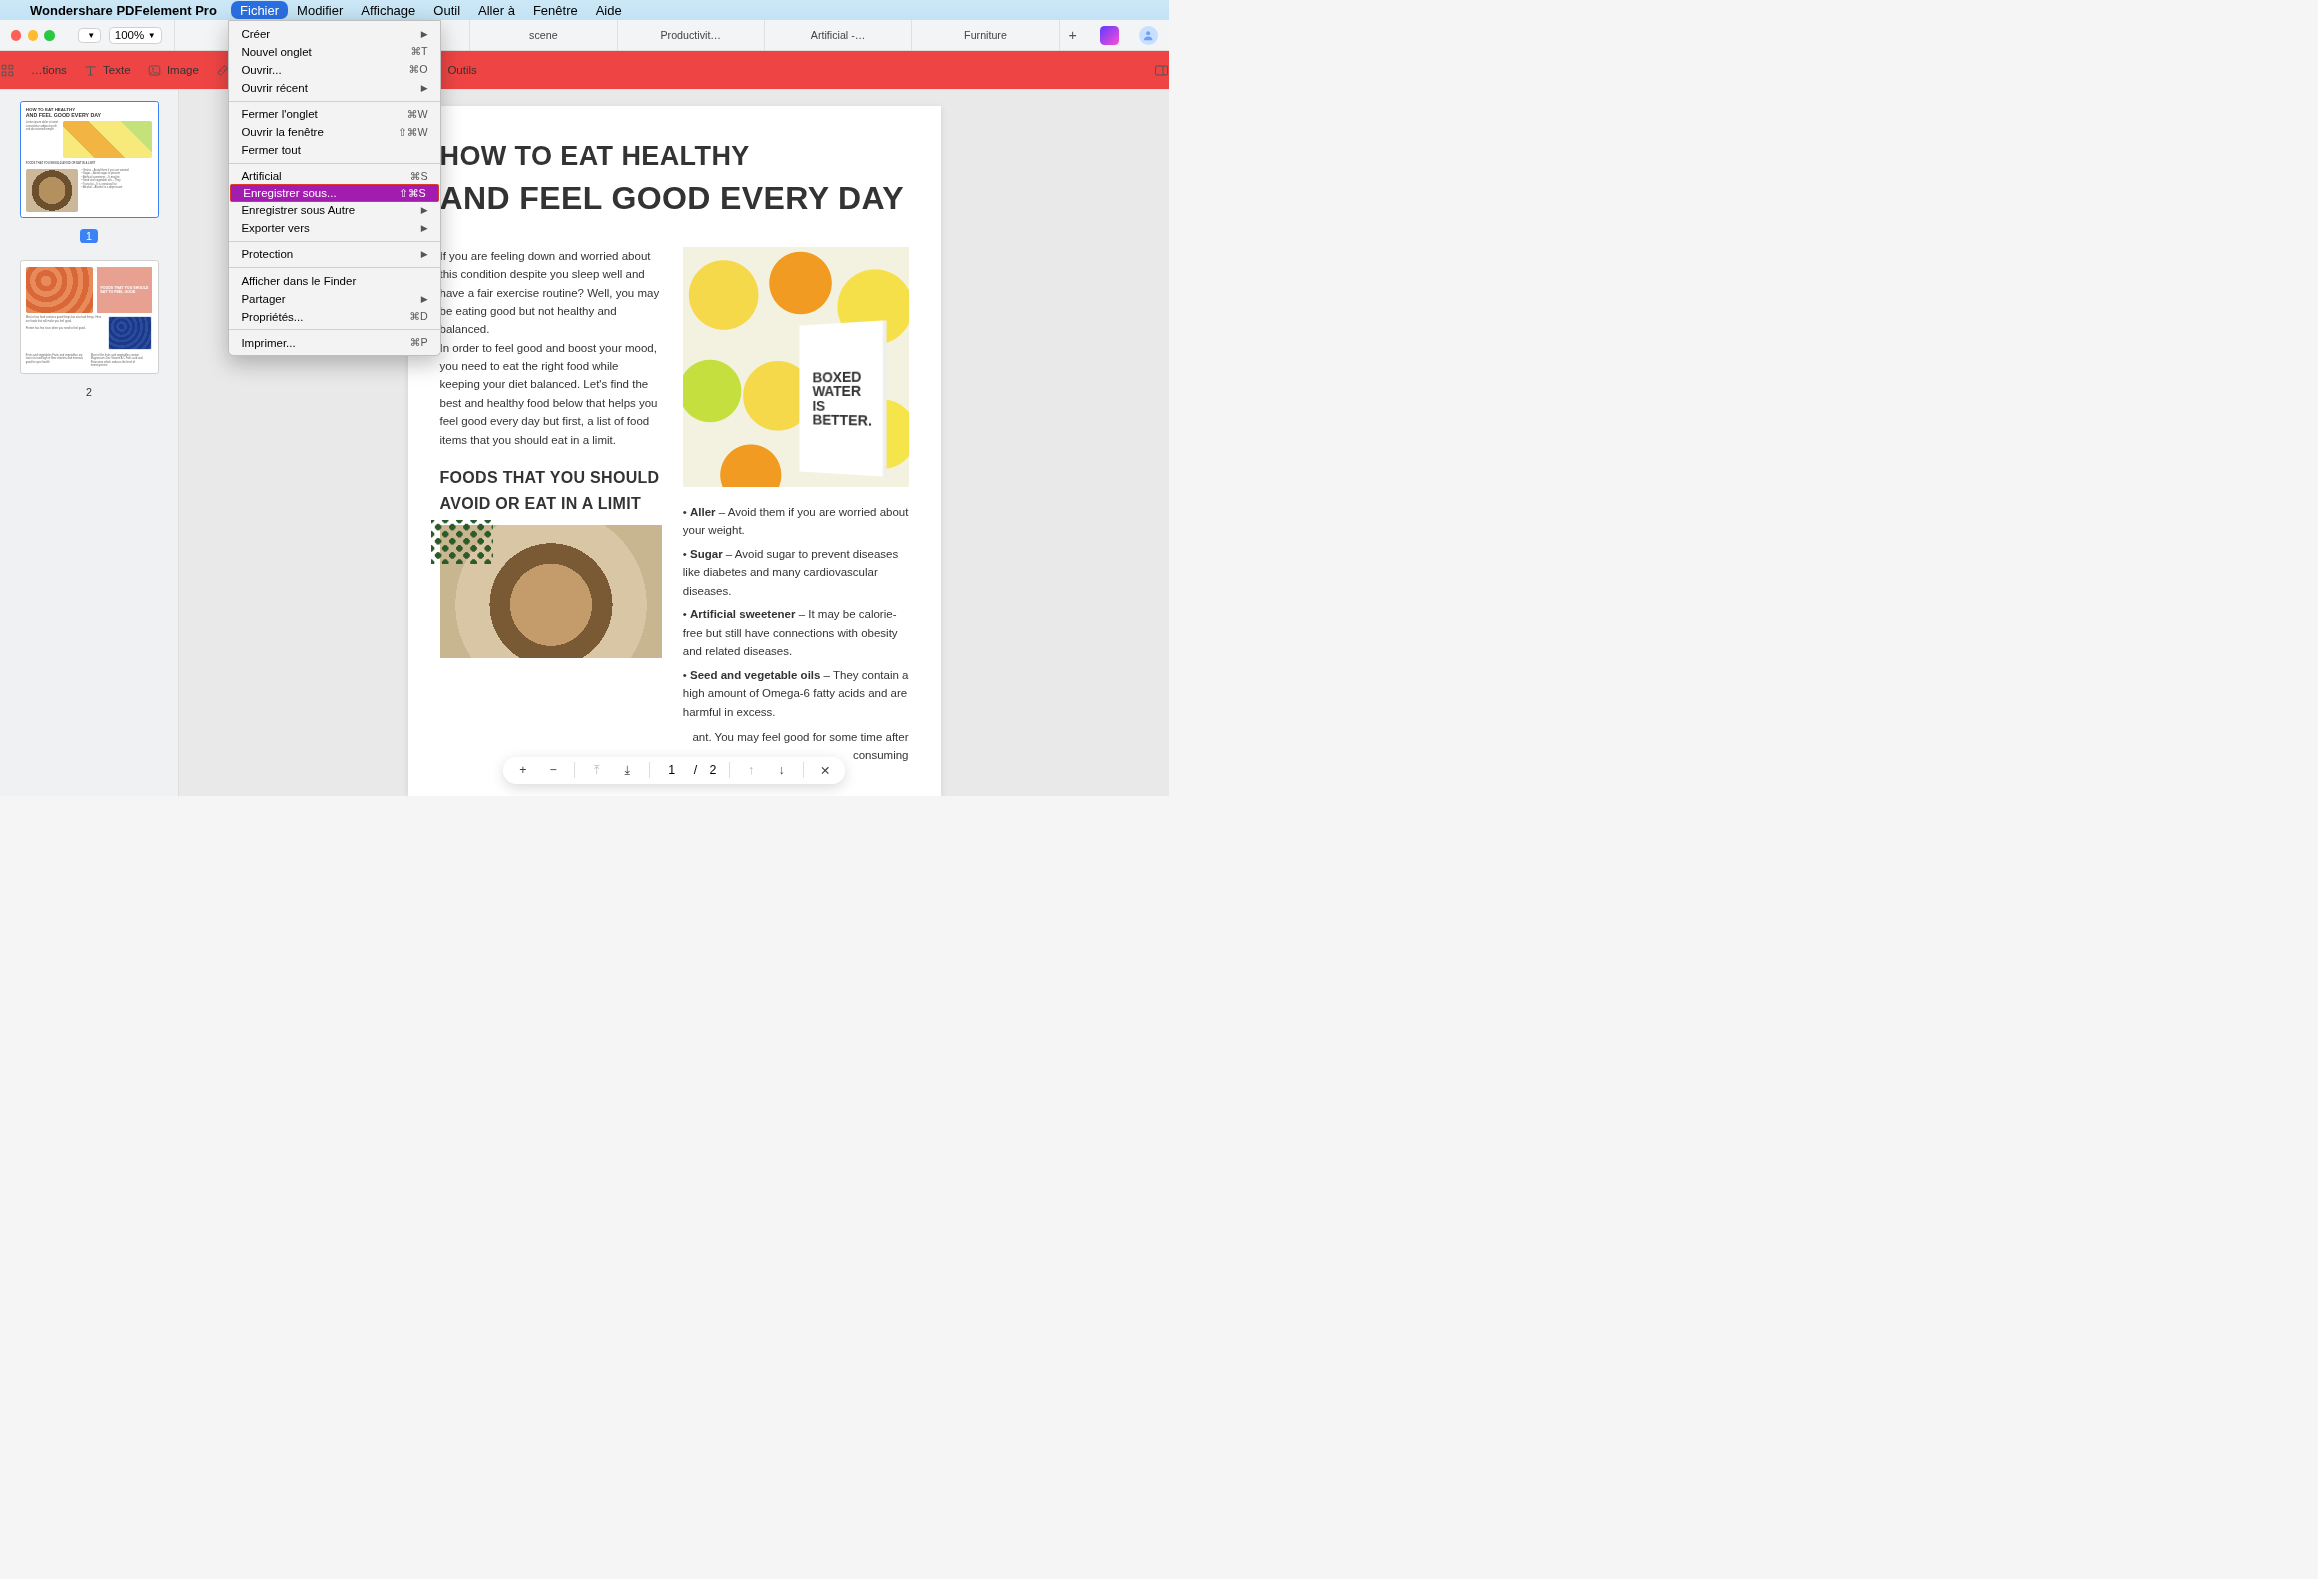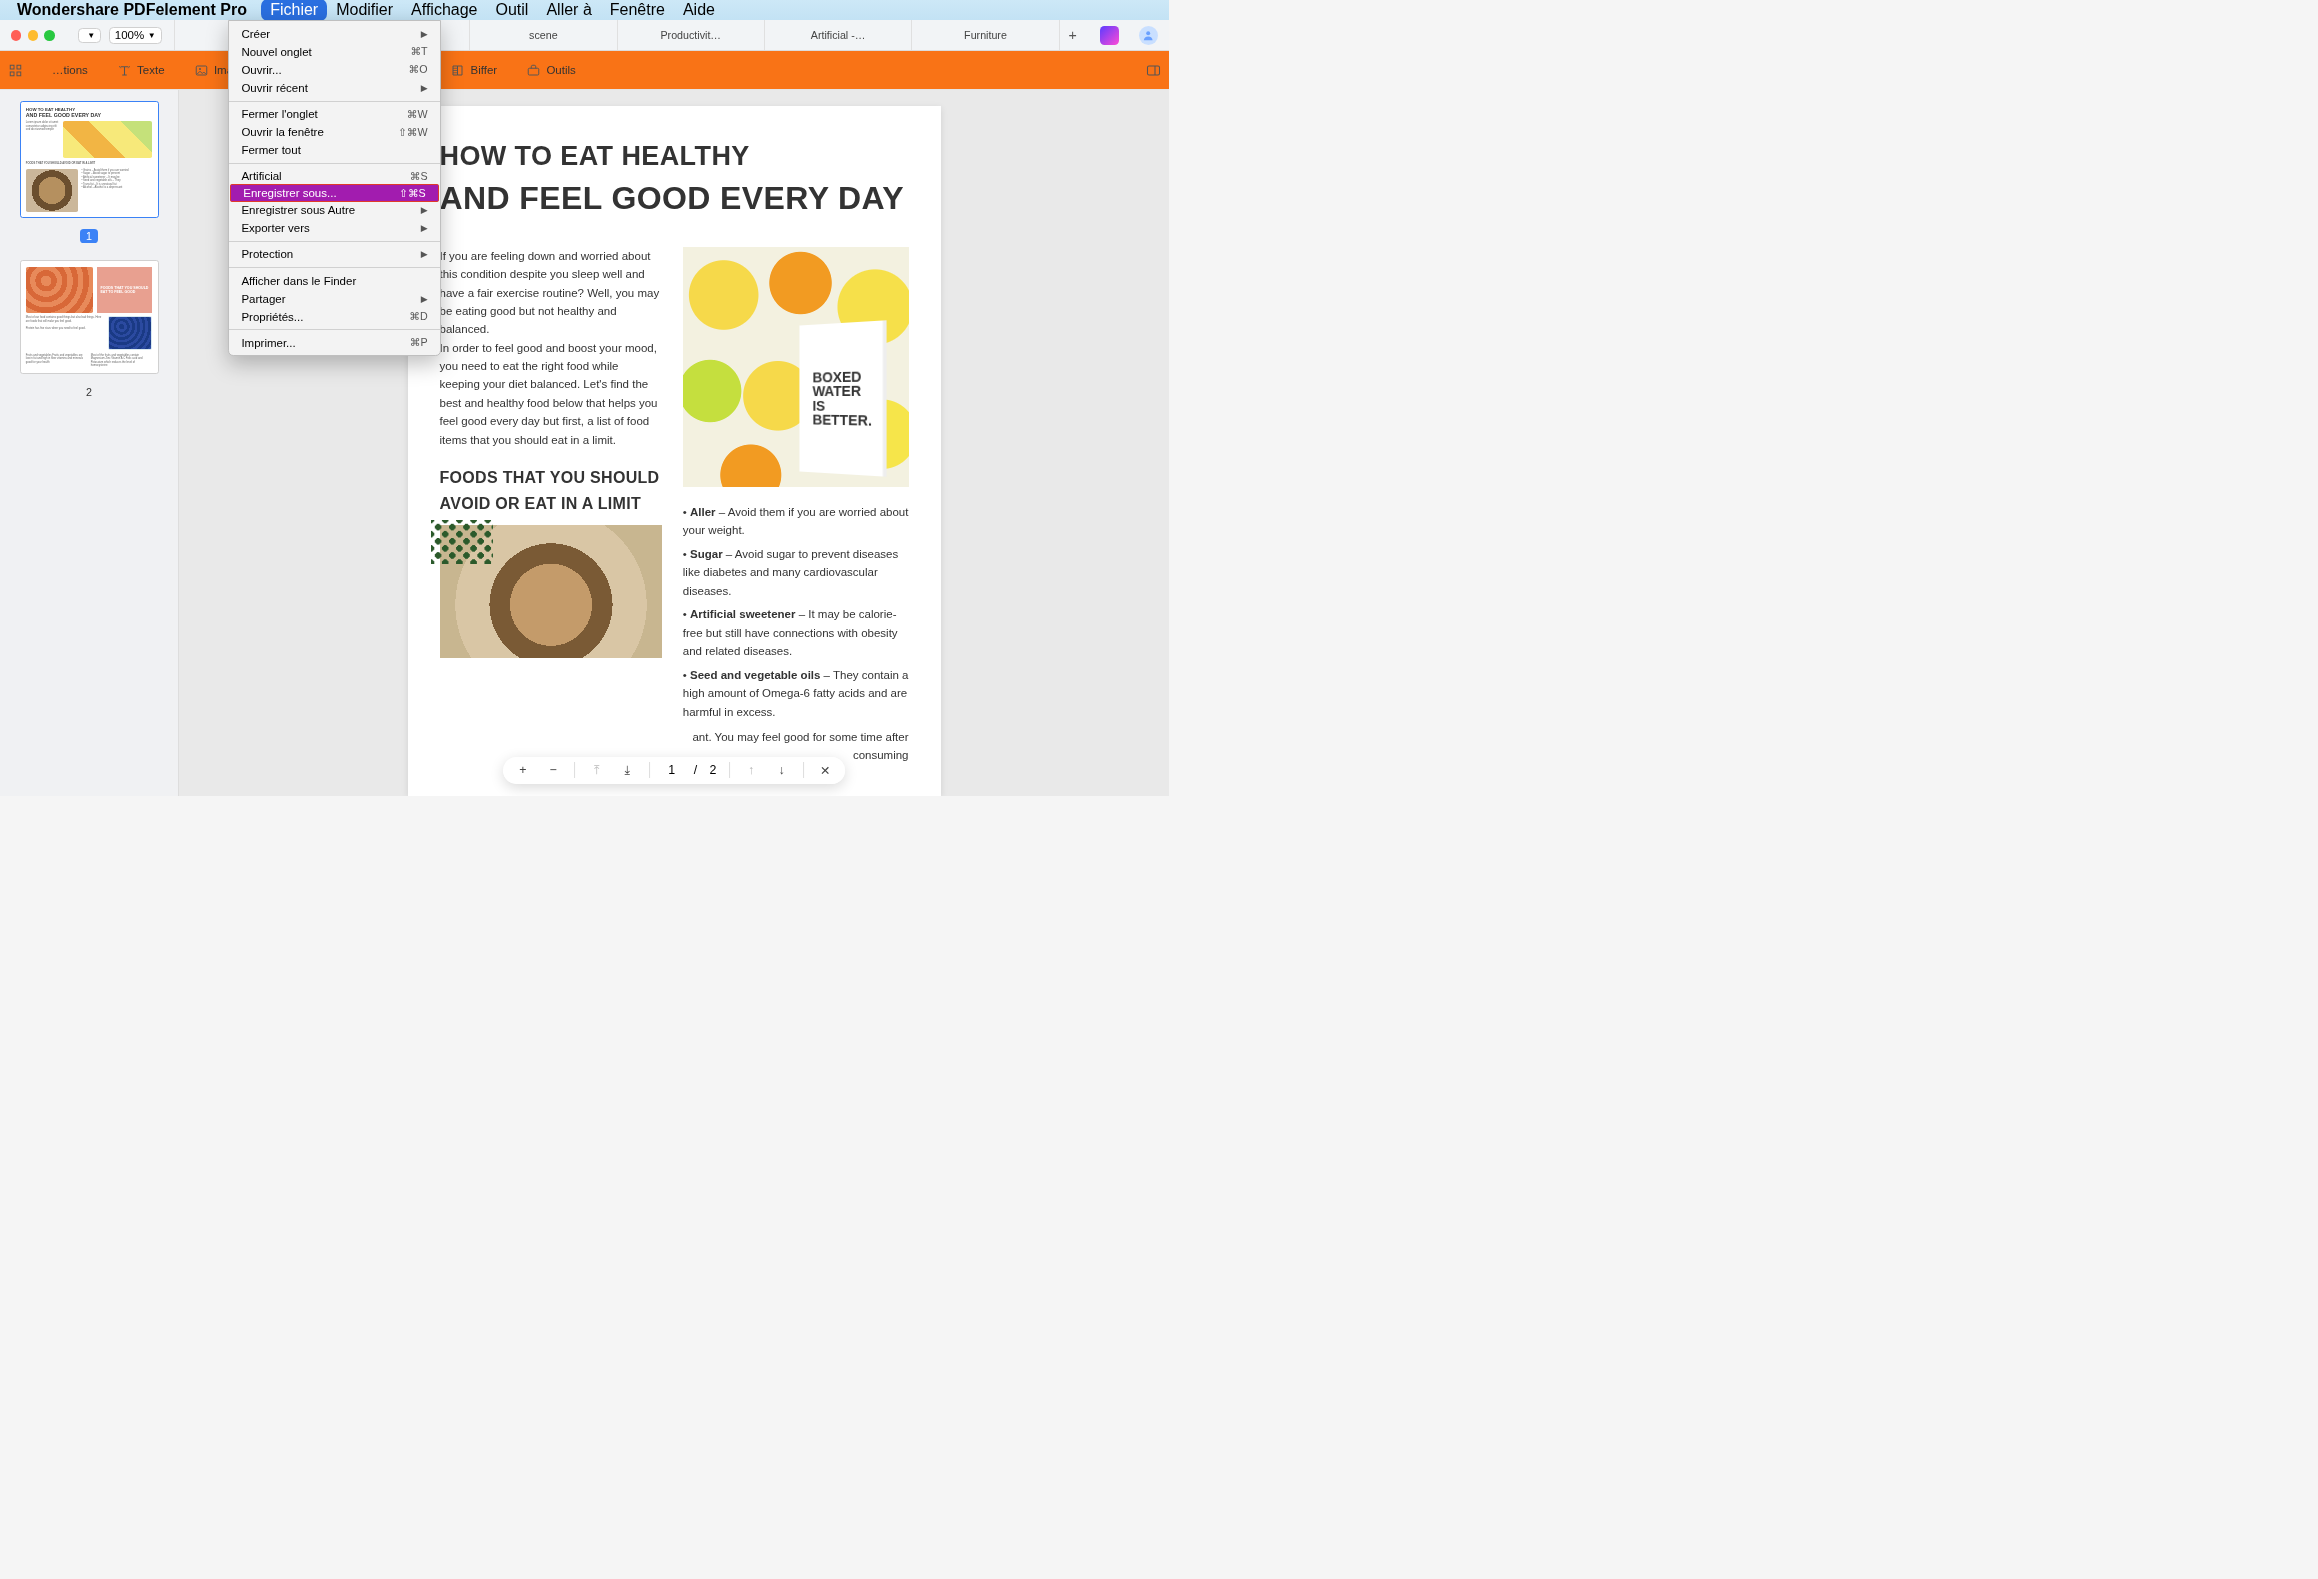--- a/index.html
+++ b/index.html
@@ -1,19 +1,19 @@
 <!DOCTYPE html>
 <html style="font-size:14.2px"><head>
 <meta charset="utf-8">
 <style>
 * { margin: 0; padding: 0; box-sizing: border-box; font-family: -apple-system, BlinkMacSystemFont, "Segoe UI", Helvetica, Arial, sans-serif; }
 body { width: 1169px; height: 796px; background: #f5f5f5; overflow: hidden; position: relative; }
 
 
-.menubar { height: 20.4px; background: linear-gradient(#cde8f7, #c3e2f4); display: flex; align-items: center; padding: 0 8px; font-size: 16px; position: relative; z-index: 100; }
+.menubar { height: 20.4px; background: linear-gradient(#cde8f7, #c3e2f4); display: flex; align-items: center; padding: 0 21px; font-size: 13px; position: relative; z-index: 100; }
 .apple-logo { font-size: 12.4px; margin-right: 9px; color: #000; }
 .app-name { font-weight: 600; margin-right: 14.2px; }
 .menu-item { padding: 1.8px 9px; cursor: default; }
 .menu-item.active { background: #2a6fe0; color: #fff; border-radius: 7px; }
 
 
 .window-chrome { height: 31px; background: #f2f4f6; border-bottom: 0.9px solid #dcdcdc; display: flex; align-items: center; padding: 0 10.7px; gap: 7.1px; }
 .traffic { display: flex; gap: 6.2px; margin-right: 16px; }
 .dot { width: 10.7px; height: 10.7px; border-radius: 50%; }
 .red { background: #ff5f57; } .yellow { background: #febc2e; } .green { background: #28c840; }
@@ -21,21 +21,21 @@
 .zoom { display: flex; align-items: center; border: 0.9px solid #d0d0d0; border-radius: 4.4px; padding: 1.8px 5.3px; font-size: 11.5px; background: #fff; gap:3.6px; }
 
 
 .tabs { flex: 1; display: flex; align-items: stretch; height: 100%; margin-left: 5.3px; }
 .tab { flex: 1; display: flex; align-items: center; justify-content: center; font-size: 10.7px; color: #444; border-left: 0.9px solid #e0e0e0; padding: 0 3.6px; text-align: center; overflow: hidden; white-space: nowrap; text-overflow: ellipsis; }
 .tab.plus { flex: 0 0 27px; font-size: 14.2px; color: #555; }
 .wlogo { width: 19.5px; height: 19.5px; border-radius: 4.4px; background: linear-gradient(135deg,#5b3bff,#ff4bd6); margin-left: 7.1px; flex-shrink:0; }
 .avatar { width: 19.5px; height: 19.5px; border-radius: 50%; background: #c9dfff; margin-left: 12.4px; display:flex;align-items:center;justify-content:center;color:#5a8cff;font-size:11.5px; flex-shrink:0;}
 
 
-.toolbar2 { height: 39px; background: #f97316; border-bottom: 0.9px solid #e5e5e5; display: flex; align-items: center; padding: 0 8px; gap: 29px; font-size: 11.5px; color: #333; }
+.toolbar2 { height: 39px; background: #ef4444; border-bottom: 0.9px solid #e5e5e5; display: flex; align-items: center; padding: 0 0; gap: 16px; font-size: 11.5px; color: #333; }
 .tool { display: flex; align-items: center; gap: 5.3px; }
 .tool svg, .tool .icn { width: 15px; height: 15px; }
 .spacer { flex: 1; }
 
 
 .main { display: flex; height: calc(796px - 20.4px - 31px - 39px); }
 
 
 .thumbs { width: 179px; background: #f0f1f3; border-right: 0.9px solid #ddd; padding: 10.7px 9px; display: flex; flex-direction: column; gap: 7.1px; align-items: center; overflow:hidden;}
 .thumb { width: 139px; background: #fff; border: 0.9px solid #d0d0d0; border-radius: 2.7px; padding: 5.3px; font-size: 3.6px; color:#333; }

